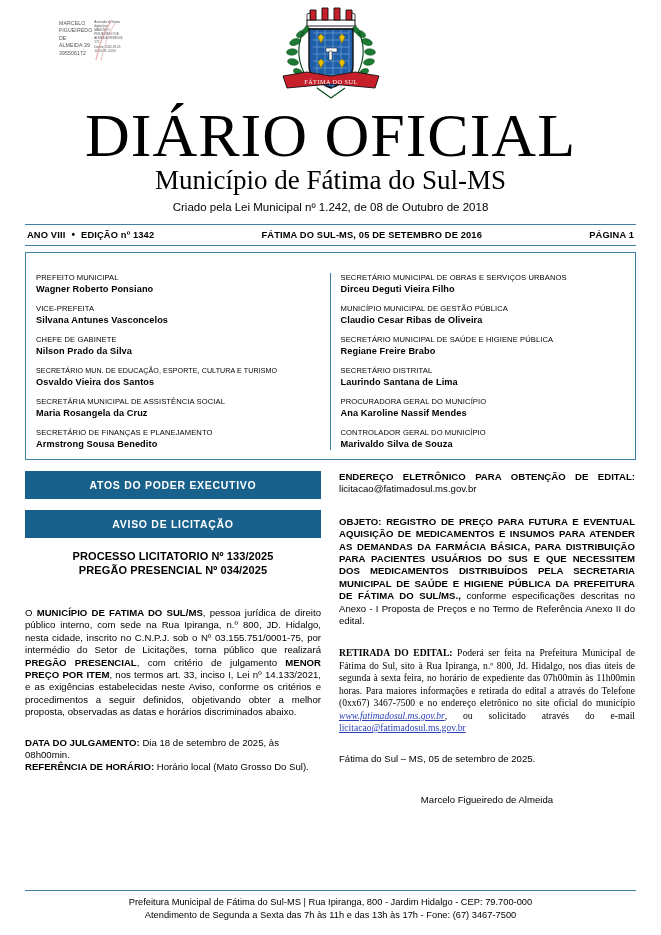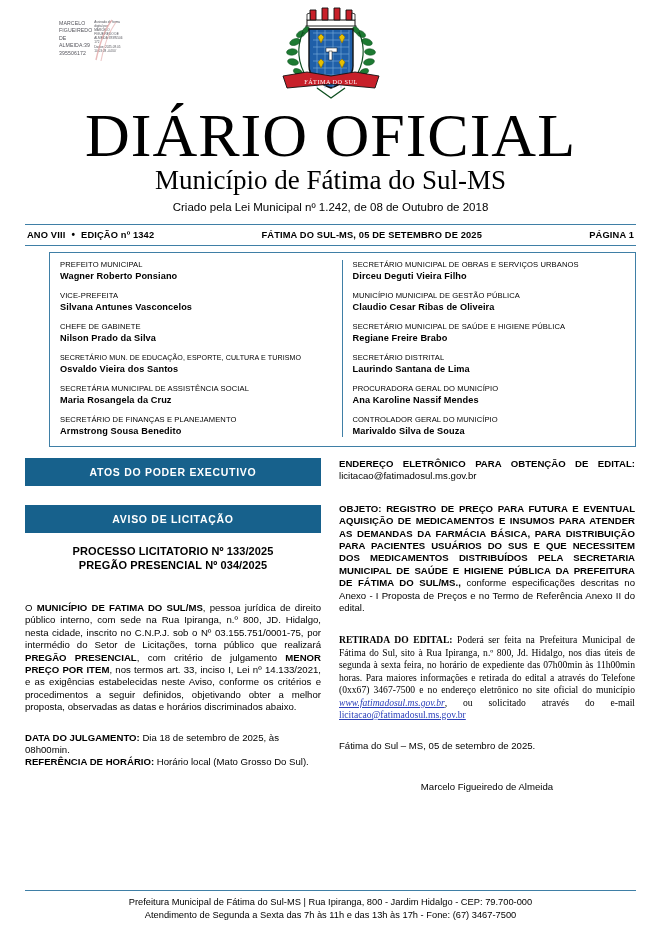--- a/index.html
+++ b/index.html
@@ -115,22 +115,21 @@
   .edition-left { display: flex; align-items: center; gap: 6px; white-space: nowrap; }
   .edition-dot { font-size: 10px; line-height: 1; }
   .edition-center { white-space: nowrap; }
   .edition-right { white-space: nowrap; }
 
   
   .officials {
     border: 1.2px solid #3f7fa6;
     display: flex;
     margin-top: 6px;
-    padding: 7px 0 9px 0;
-    margin-left: 24px;
+    padding: 20px 0 9px 0;
   }
   .off-col {
     width: 50%;
     box-sizing: border-box;
     padding: 0 10px;
   }
   .off-col.left { border-right: 1.2px solid #3f7fa6; }
   .off-entry { margin-bottom: 9px; }
   .off-entry:last-child { margin-bottom: 0; }
   .off-role {
@@ -159,21 +158,21 @@
   }
 
   .banner {
     background: #17618c;
     color: #ffffff;
     text-align: center;
     font-size: 10.5px;
     font-weight: bold;
     letter-spacing: 0.7px;
     padding: 8px 0 8px 0;
-    margin-bottom: 19px;
+    margin-bottom: 11px;
   }
   .banner.second { margin-bottom: 12px; }
 
   .centered-bold {
     text-align: center;
     font-size: 11px;
     font-weight: bold;
     line-height: 13.5px;
     letter-spacing: 0.1px;
   }
@@ -346,21 +345,21 @@
   <div class="masthead-law">Criado pela Lei Municipal nº 1.242, de 08 de Outubro de 2018</div>
 
   <hr class="rule">
 
   <div class="edition-bar">
     <div class="edition-left">
       <span>ANO VIII</span>
       <span class="edition-dot">•</span>
       <span>EDIÇÃO nº 1342</span>
     </div>
-    <div class="edition-center">FÁTIMA DO SUL-MS, 05 DE SETEMBRO DE 2025</div>
+    <div class="edition-center">FÁTIMA DO SUL-MS, 05 DE SETEMBRO DE 2016</div>
     <div class="edition-right">PÁGINA 1</div>
   </div>
 
   <hr class="rule thin" style="margin-top:0;">
 
   <div class="officials">
     <div class="off-col left">
       <div class="off-entry">
         <div class="off-role">PREFEITO MUNICIPAL</div>
         <div class="off-name">Wagner Roberto Ponsiano</div>

